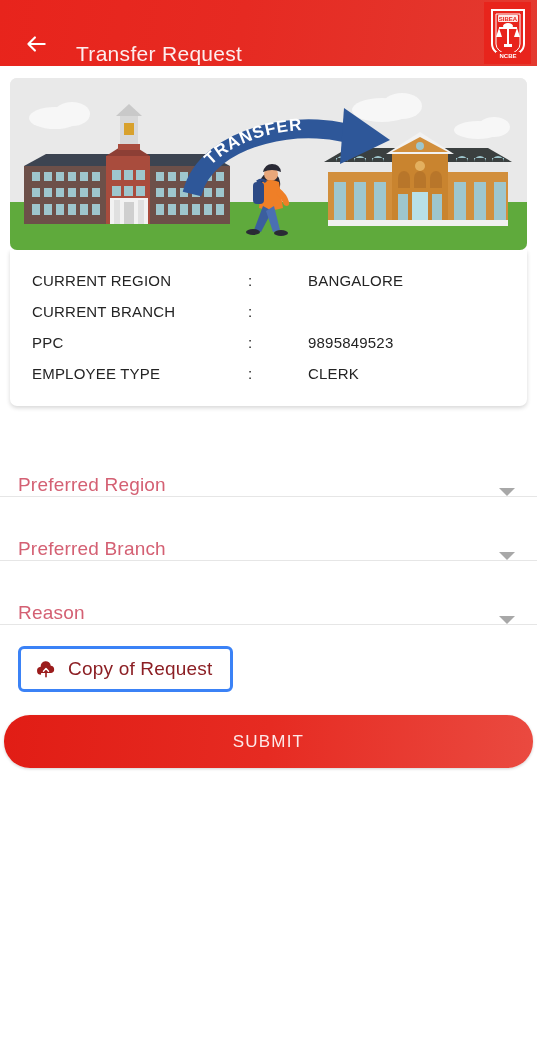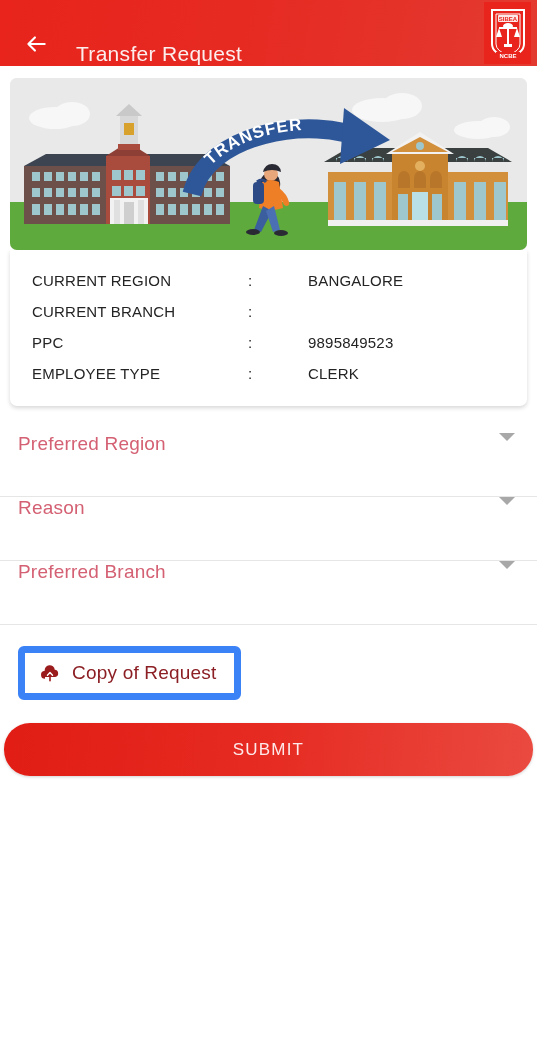--- a/index.html
+++ b/index.html
@@ -70,21 +70,21 @@
   .info-row:last-child{margin-bottom:4px}
   .info-label{width:178px;flex:0 0 178px;}
   .info-colon{width:22px;flex:0 0 22px;}
   .info-value{flex:1}
 
   
   .fields{margin-top:27px}
   .field{
     position:relative;
     height:64px;
-    display:flex;align-items:flex-start;
+    display:flex;align-items:flex-end;
     padding:0 18px 0 18px;
     border-bottom:1px solid #e6e6e6;
     cursor:pointer;
     background:#fff;
   }
   .field-label{
     font-size:19px;
     color:#d46073;
     letter-spacing:.2px;
     flex:1;
@@ -94,21 +94,21 @@
     border-left:8px solid transparent;
     border-right:8px solid transparent;
     border-top:8px solid #a8a8a8;
     margin-right:4px;
   }
 
   
   .upload-area{padding:21px 0 0 18px}
   .upload-btn{
     display:inline-flex;align-items:center;gap:11px;
-    border:7px solid #3b82f6;
+    border:3px solid #3b82f6;
     border-radius:6px;
     padding:9px 17px 9px 14px;
     background:#fff;
     cursor:pointer;
   }
   .upload-btn svg{display:block;flex:0 0 auto}
   .upload-label{
     font-size:19px;
     color:#8c1f24;
     letter-spacing:.2px;
@@ -332,26 +332,26 @@
 </div>
 
 <div class="fields">
 
   <div class="field">
     <span class="field-label">Preferred Region</span>
     <span class="caret"></span>
   </div>
 
   <div class="field">
+    <span class="field-label">Preferred Branch</span>
+    <span class="caret"></span>
+  </div>
+
+  <div class="field">
     <span class="field-label">Reason</span>
-    <span class="caret"></span>
-  </div>
-
-  <div class="field">
-    <span class="field-label">Preferred Branch</span>
     <span class="caret"></span>
   </div>
 </div>
 
 <div class="upload-area">
   <div class="upload-btn">
     <span>
       <svg width="22" height="18" viewBox="0 0 24 20">
         <path d="M6.5 16.5 a4.5 4.5 0 0 1 -.4 -8.98 A5.6 5.6 0 0 1 17.3 6.4
                  a4.1 4.1 0 0 1 .5 8.1 H6.5 z" fill="#9b1c1c"></path>

